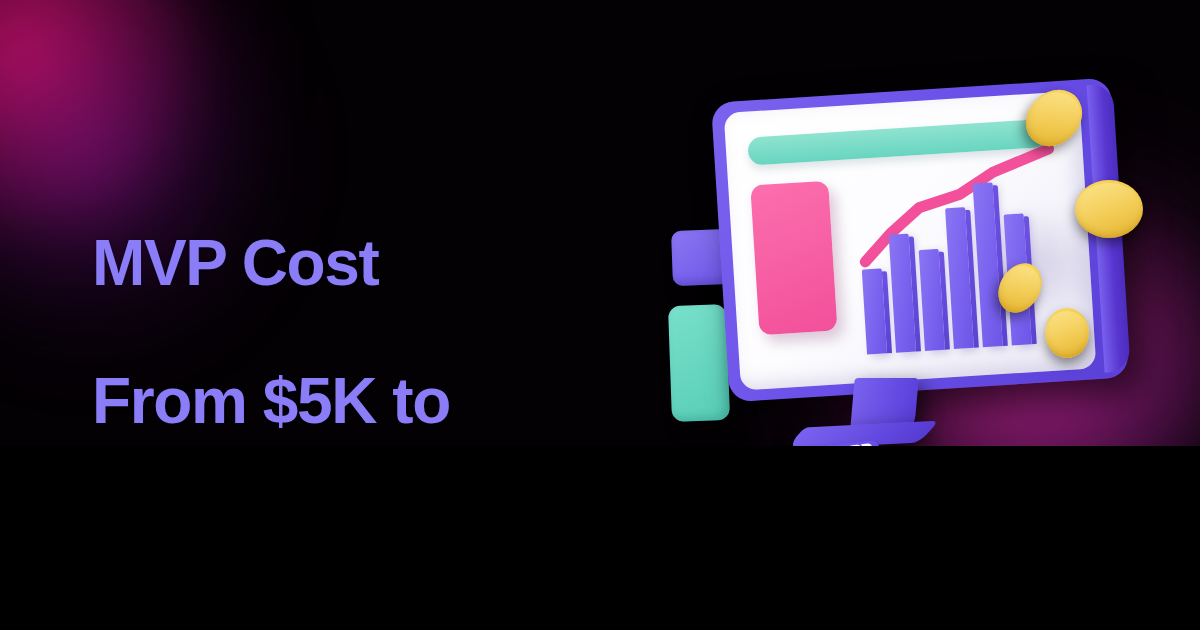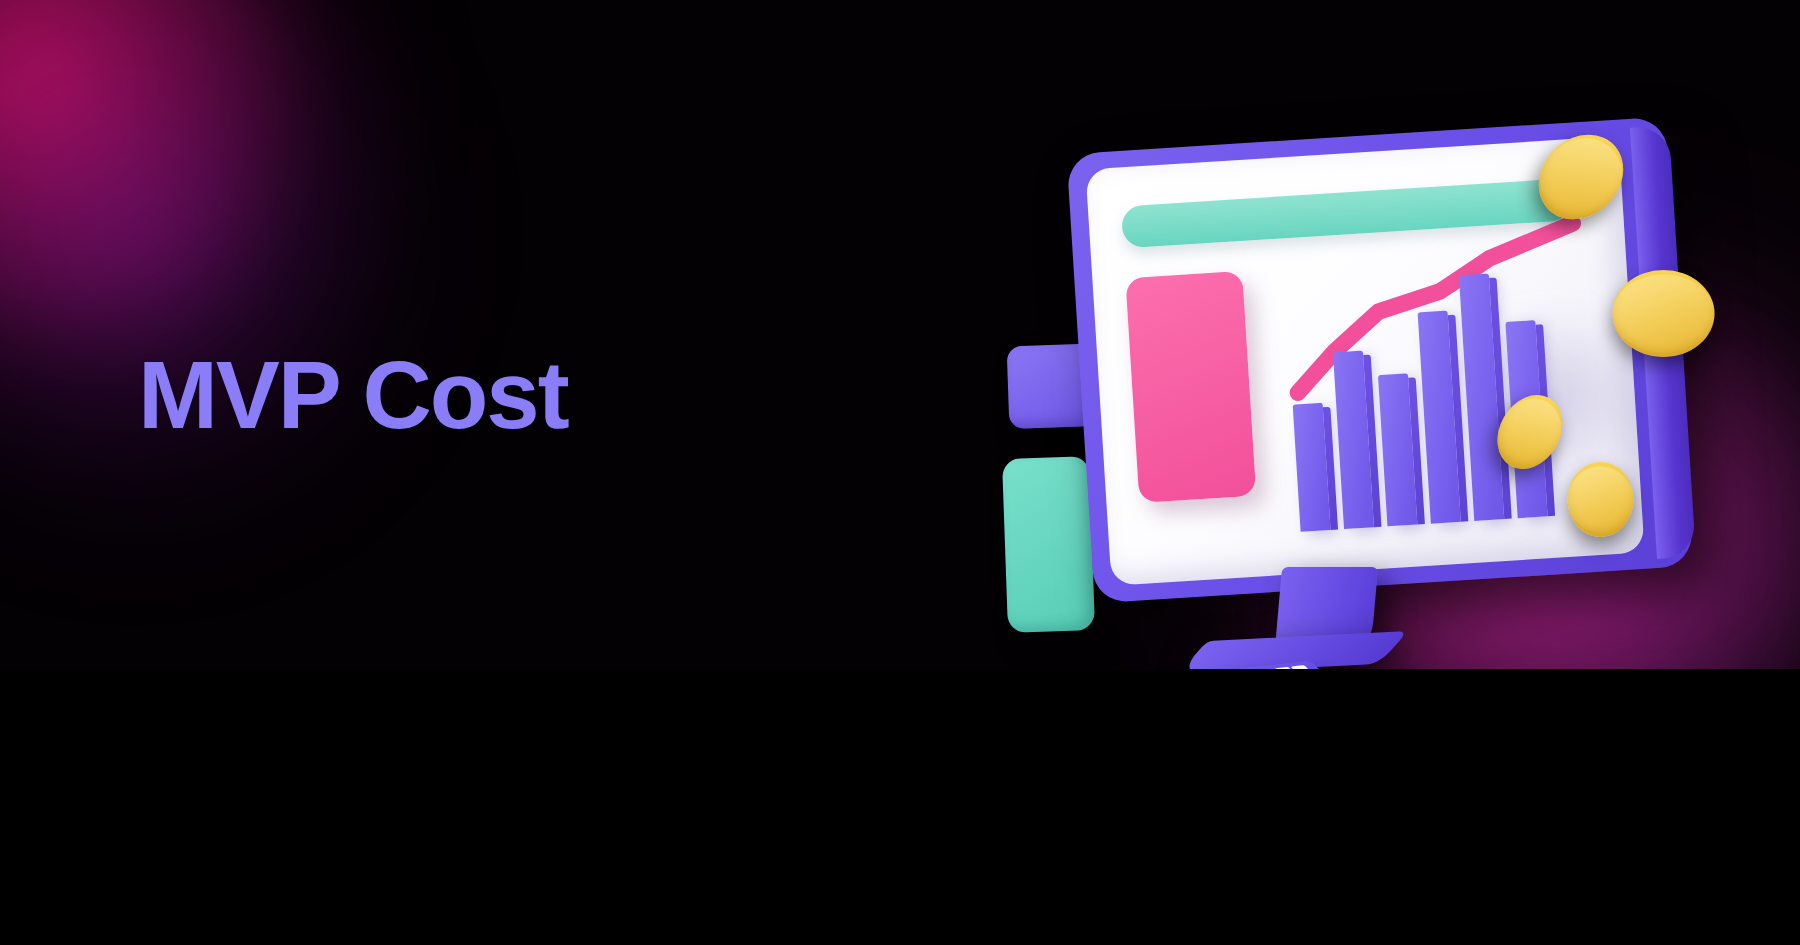--- a/index.html
+++ b/index.html
@@ -250,20 +250,21 @@
 
 <div class="canvas">
 
   <div class="glow glow-tl"></div>
   <div class="glow glow-tl2"></div>
   <div class="glow glow-br"></div>
   <div class="glow glow-br2"></div>
 
   <h1 class="headline">
     <span class="ln">MVP Cost</span>
+    <span class="ln">From $5K to</span>
     
   </h1>
 
   <div class="illus">
 
     <div class="card-purple"></div>
     <div class="card-teal"></div>
 
     <div class="monitor">
       <div class="mon-shell"></div>

